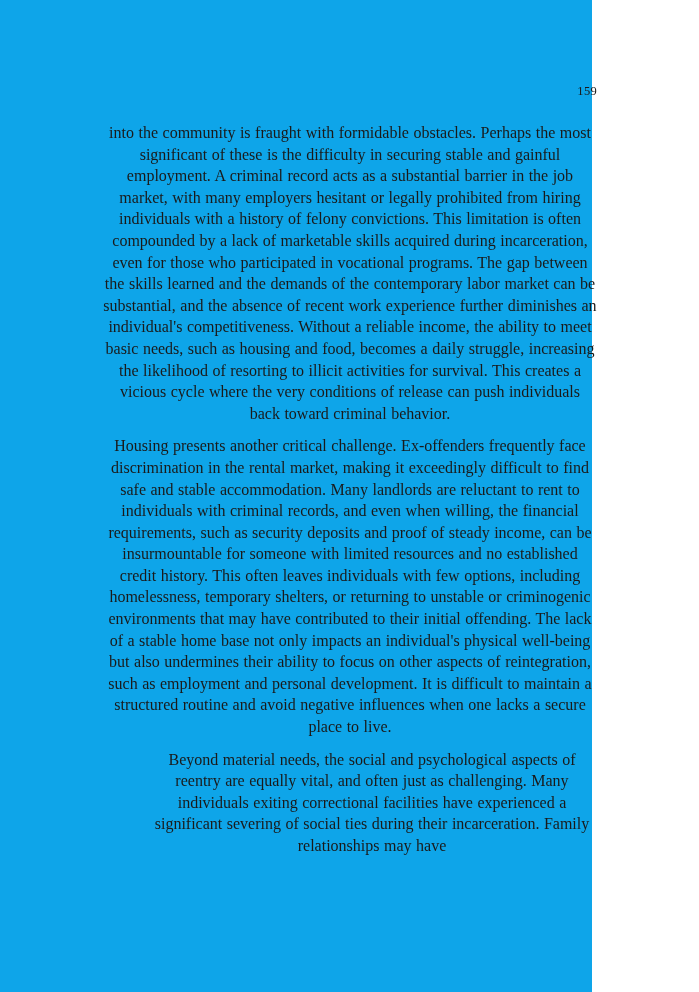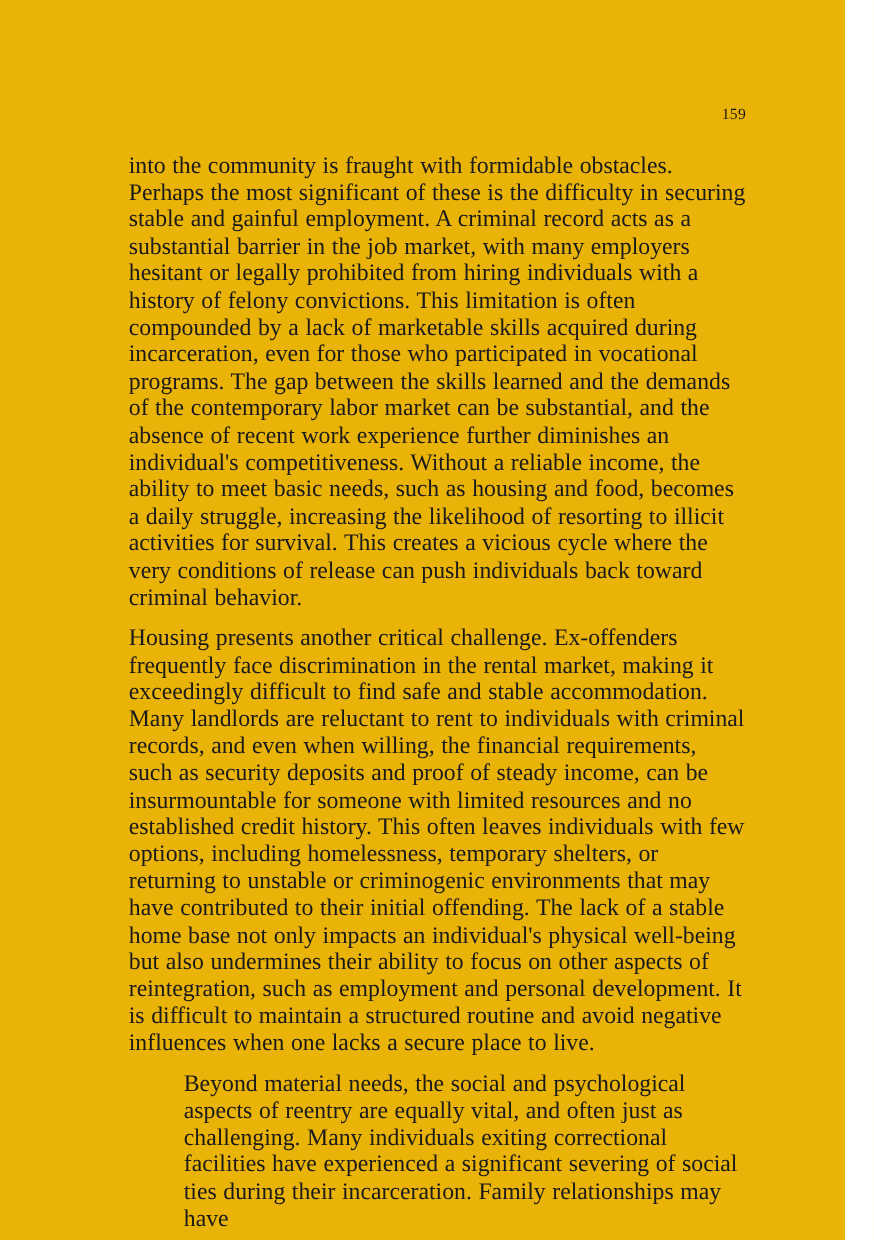--- a/index.html
+++ b/index.html
@@ -8,45 +8,45 @@
     width: 699px;
     height: 992px;
     background: #ffffff;
     font-family: "Liberation Serif", "DejaVu Serif", serif;
     color: #1a1a1a;
     overflow: hidden;
   }
 
   .page {
     position: relative;
-    width: 676px;
+    width: 592px;
     height: 992px;
-    background: #eab308;
+    background: #0ea5e9;
   }
 
   .page-inner {
     position: absolute;
     left: 103px;
     top: 84px;
     width: 494px;
   }
 
   .page-number {
     text-align: right;
     font-size: 12.5px;
     color: #1a1a1a;
     margin-bottom: 23px;
     letter-spacing: 0.3px;
   }
 
   .body-text p {
-    font-size: 19px;
+    font-size: 16px;
     line-height: 21.6px;
     margin-bottom: 11px;
-    text-align: left;
+    text-align: center;
     word-spacing: 0.5px;
   }
 
   .body-text p:last-child {
     margin-bottom: 0;
     margin-left: 44px;
   }
 </style>
 </head>
 <body>

